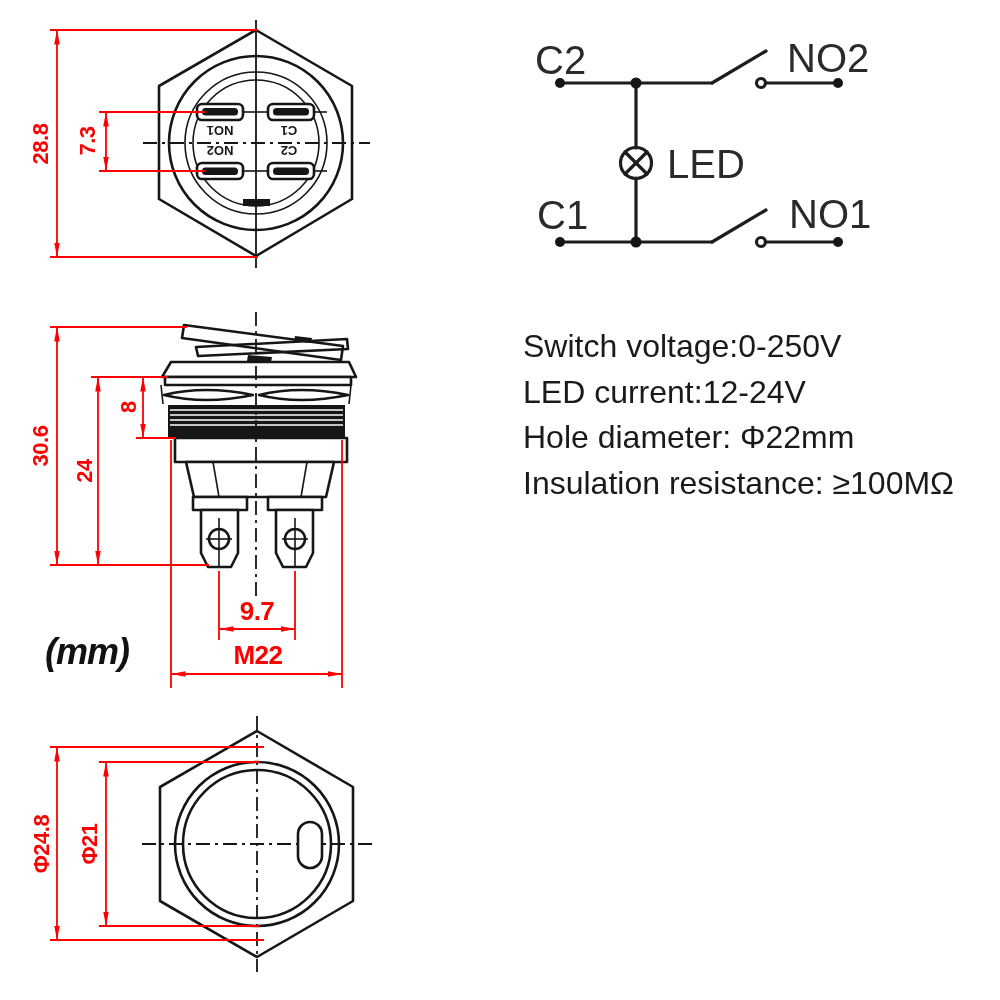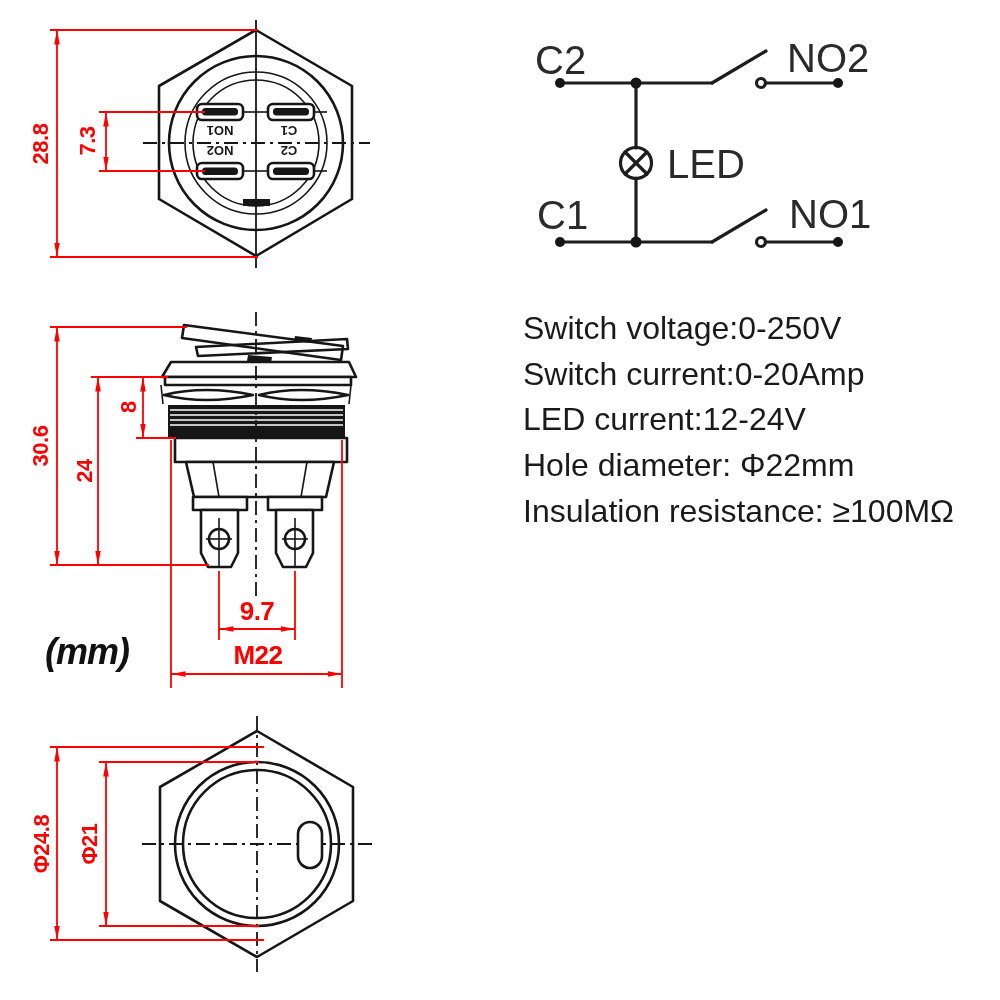--- a/index.html
+++ b/index.html
@@ -17,21 +17,21 @@
   
   .red{stroke:#fe0000;stroke-width:1.8;fill:none;}
   .dimtxt{fill:#fe0000;font-size:22px;font-weight:700;letter-spacing:-0.5px;}
   .dimtxt2{fill:#fe0000;font-size:26px;font-weight:700;letter-spacing:-0.5px;}
   
   .sch{stroke:#1d1d1d;stroke-width:3.2;fill:none;stroke-linecap:round;}
   .schtxt{fill:#2a2a2a;font-size:40px;font-weight:400;}
   .padtxt{fill:#161616;font-size:13px;font-weight:700;}
   .mmtxt{fill:#111;font-size:36px;font-weight:700;font-style:italic;letter-spacing:-1px;}
   
-  .specs{position:absolute;left:523px;top:306px;color:#1a1a1a;font-size:32px;
+  .specs{position:absolute;left:523px;top:324px;color:#1a1a1a;font-size:32px;
          line-height:45.7px;white-space:nowrap;}
 </style>
 </head>
 <body>
 
 <div class="canvas">
 
 <svg width="1000" height="1000" viewBox="0 0 1000 1000">
   <defs>
     <marker id="dimarrow" markerUnits="userSpaceOnUse" markerWidth="15" markerHeight="8" refX="14.5" refY="4" orient="auto-start-reverse">
@@ -196,19 +196,18 @@
       <line class="red" x1="99" y1="762" x2="259" y2="762"></line>
       <line class="red" x1="99" y1="926" x2="259" y2="926"></line>
       <line class="red" x1="106" y1="762" x2="106" y2="926" marker-start="url(#dimarrow)" marker-end="url(#dimarrow)"></line>
       <text class="dimtxt" transform="rotate(-90 89 844)" x="89" y="844" text-anchor="middle" dominant-baseline="central">Φ21</text>
     </g>
   </g>
 </svg>
 
 <div class="specs">
   <div>Switch voltage:0-250V</div>
-  <div>Switch current:0-20Amp</div>
   <div>LED current:12-24V</div>
   <div>Hole diameter: Φ22mm</div>
   <div>Insulation resistance: ≥100MΩ</div>
 </div>
 
 </div>
 
 </body></html>

